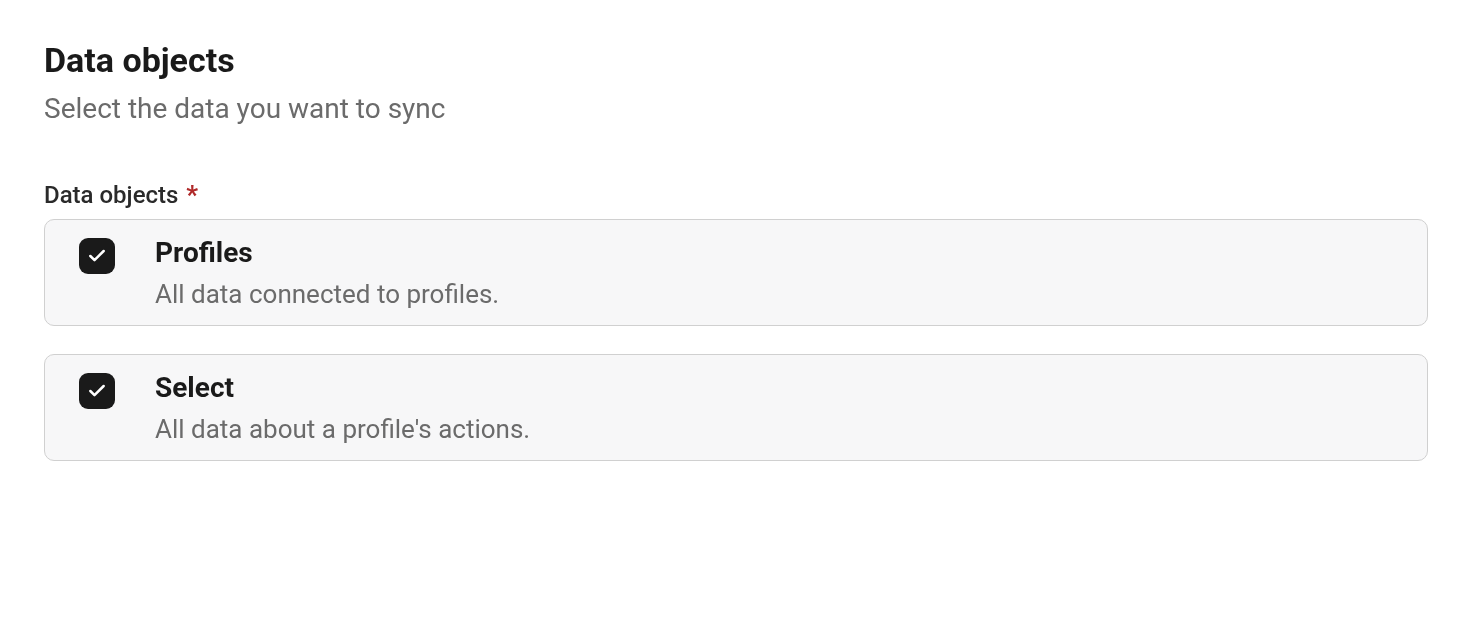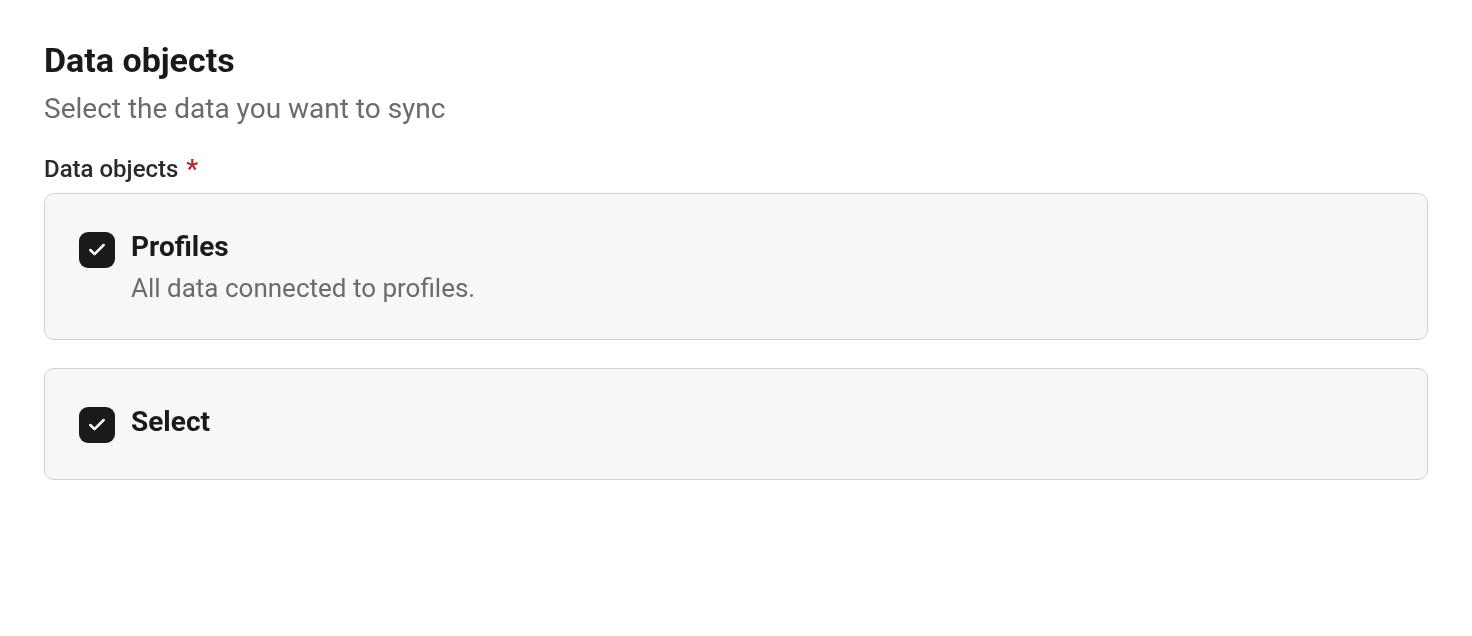--- a/index.html
+++ b/index.html
@@ -16,21 +16,21 @@
     .section-title {
       font-size: 34px;
       font-weight: 700;
       color: #1a1a1a;
       margin-bottom: 12px;
     }
     .section-subtitle {
       font-size: 28px;
       font-weight: 400;
       color: #6b6b6b;
-      margin-bottom: 30px;
+      margin-bottom: 56px;
     }
     .field-label-row {
       display: flex;
       align-items: center;
       gap: 8px;
       margin-bottom: 10px;
     }
     .field-label {
       font-size: 24px;
       font-weight: 500;
@@ -39,24 +39,24 @@
     .required-asterisk {
       color: #b02a2a;
       font-size: 26px;
       font-weight: 700;
       line-height: 1;
     }
     .option-card {
       border: 1px solid #d0d0d0;
       border-radius: 10px;
       background: #f7f7f8;
-      padding: 36px 34px;
+      padding: 16px 34px;
       display: flex;
       align-items: flex-start;
-      gap: 16px;
+      gap: 40px;
       margin-bottom: 28px;
       width: 100%;
       cursor: pointer;
     }
     .checkbox-wrap {
       flex: 0 0 auto;
       width: 36px;
       height: 36px;
       border-radius: 9px;
       background: #1a1a1a;
@@ -114,14 +114,15 @@
 </div>
 
 <div class="option-card">
   <div class="checkbox-wrap">
     <svg viewBox="0 0 24 24">
         <polyline points="4 12 9 17 20 6"></polyline>
       </svg>
   </div>
   <div class="option-text">
     <div class="option-title">Select</div>
+    <div class="option-desc">All data about a profile's actions.</div>
   </div>
 </div>
 
 </body></html>

